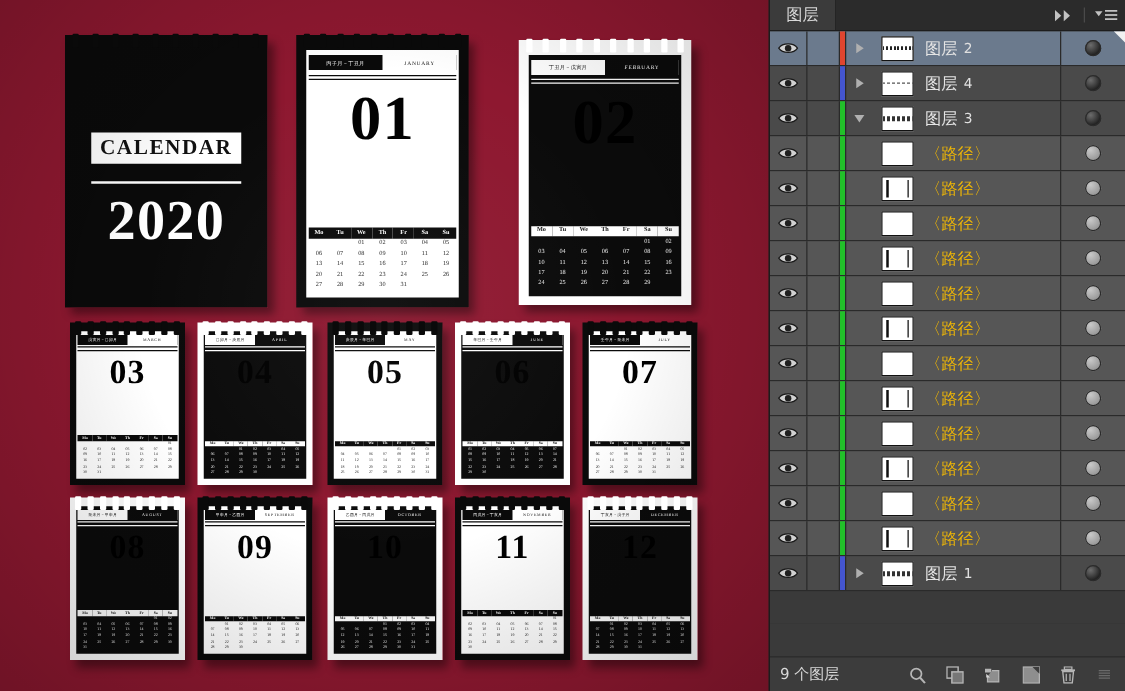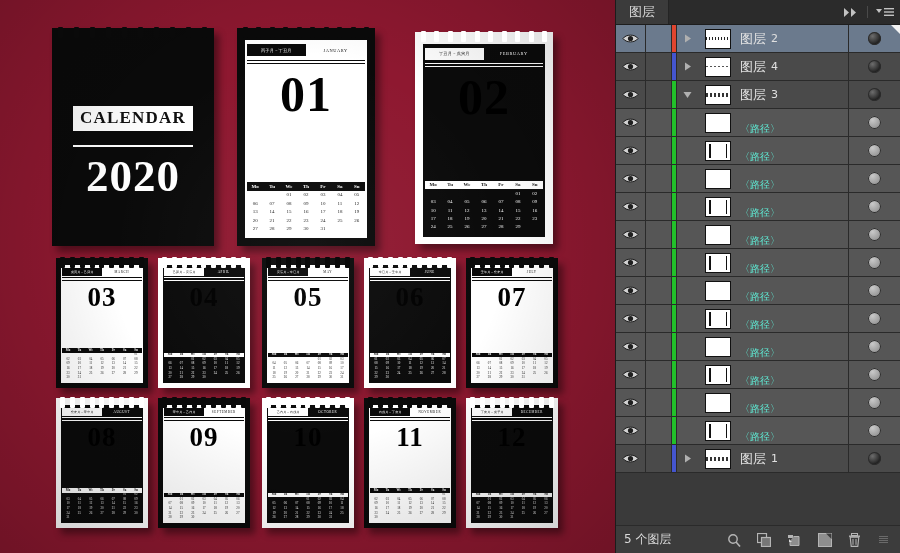--- a/index.html
+++ b/index.html
@@ -204,21 +204,21 @@
     background: #fff;
     background-image: repeating-linear-gradient(90deg,#333 0 2px,transparent 2px 4px);
     background-size: 100% 4px; background-position: center; background-repeat: no-repeat;
   }
   .c-name {
     flex: 1; display: flex; align-items: center; gap: 5px;
     font-size: 13px; color: #e4e4e4; padding-left: 2px;
     white-space: nowrap; overflow: hidden;
   }
   .c-name .num { font-size: 11px; color: #e0e0e0; }
-  .c-name.path { font-size: 10px; color: #5eead4; align-items: flex-end; }
+  .c-name.path { font-size: 13px; color: #eab308; }
   .c-target {
     width: 52px; display: flex; align-items: center; justify-content: center;
     border-left: 1px solid #2a2a2a;
   }
   .donut {
     width: 13px; height: 13px; border-radius: 50%;
     background: radial-gradient(circle at 35% 32%, #8d8d8d 0%, #5a5a5a 42%, #2e2e2e 62%, #6f6f6f 100%);
     box-shadow: inset 0 0 0 1px #2b2b2b;
   }
   .donut.dim {
@@ -1695,21 +1695,21 @@
             <span class="num">1</span>
           </div>
           <div class="c-target">
             <span class="donut dim"></span>
           </div>
         </div>
       </div>
     <div id="rows-empty"></div>
 
     <div id="panel-footer">
-      <div id="layer-count">5 个图层</div>
+      <div id="layer-count">9 个图层</div>
       <div id="footer-icons">
         <div class="ficon">
           <svg width="14" height="14" viewBox="0 0 14 14">
             <circle cx="6" cy="6" r="4.2" fill="none" stroke="#b5b5b5" stroke-width="1.4"></circle>
             <line x1="9" y1="9" x2="13" y2="13.5" stroke="#b5b5b5" stroke-width="1.6"></line>
           </svg>
         </div>
         <div class="ficon">
           <svg width="14" height="14" viewBox="0 0 14 14">
             <rect x="0.5" y="0.5" width="9" height="9" fill="none" stroke="#b5b5b5" stroke-width="1.2"></rect>

